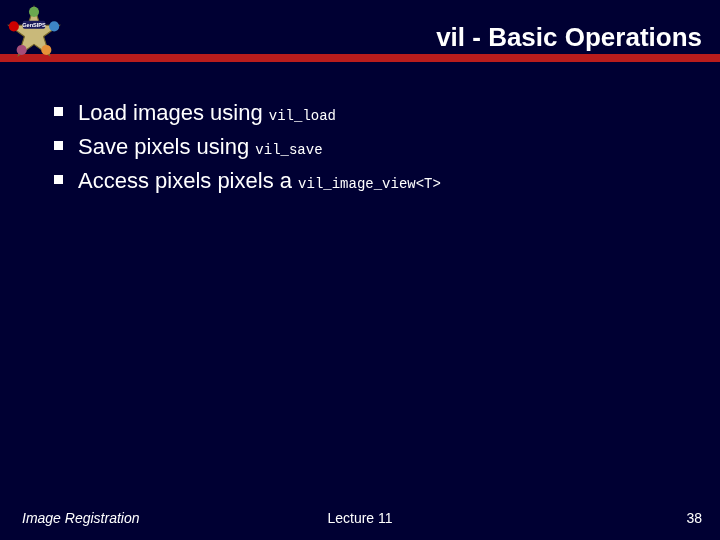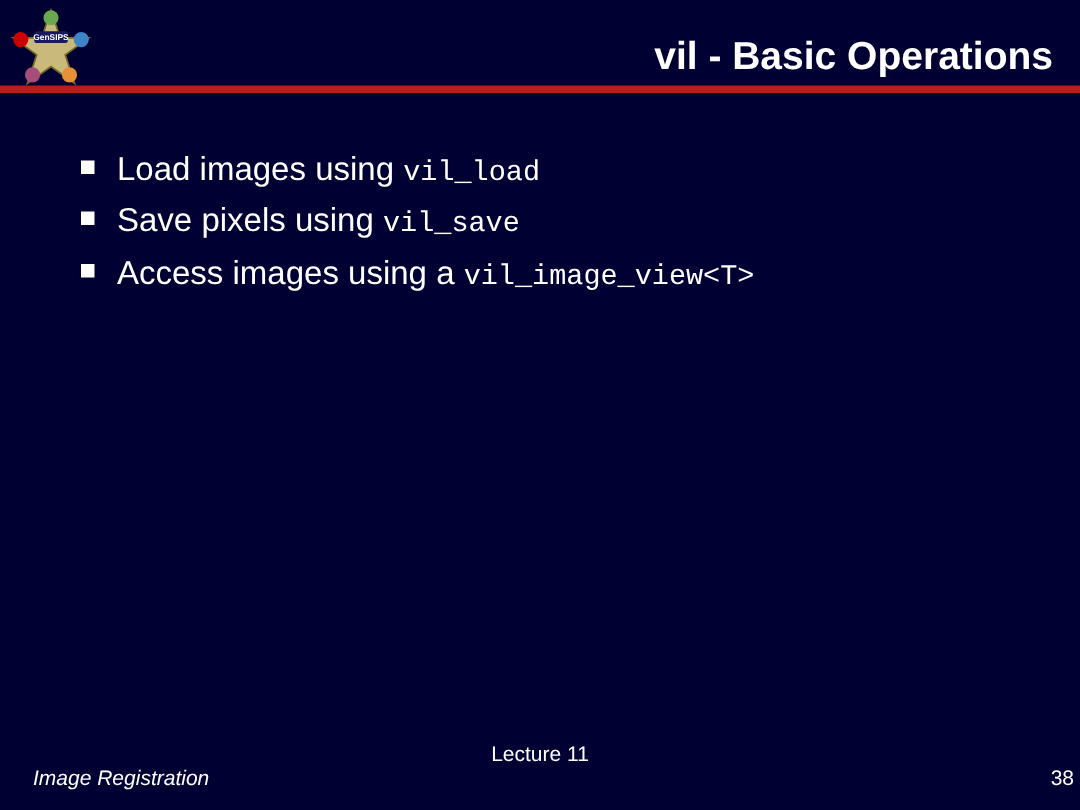--- a/index.html
+++ b/index.html
@@ -5,21 +5,21 @@
   * { margin: 0; padding: 0; box-sizing: border-box; }
   html, body { width: 720px; height: 540px; overflow: hidden; }
   body {
     background: #000033;
     font-family: Arial, Helvetica, sans-serif;
     position: relative;
   }
   .header {
     height: 62px;
     position: relative;
-    border-bottom: 5px solid #b91c1c;
+    border-bottom: 8px solid #b91c1c;
   }
   .logo {
     position: absolute;
     left: 6px;
     top: 4px;
     width: 56px;
     height: 56px;
   }
   .logo svg { width: 100%; height: 100%; }
   .title {
@@ -45,32 +45,32 @@
   }
   .content li::before {
     content: "";
     position: absolute;
     left: 6px;
     top: 11px;
     width: 9px;
     height: 9px;
     background: #ffffff;
   }
-  .code { font-family: "Courier New", monospace; font-size: 19px; }
+  .code { font-family: "Courier New", monospace; font-size: 14px; }
   .footer {
     position: absolute;
     bottom: 14px;
     left: 0;
     width: 100%;
     color: #ffffff;
     font-size: 14px;
   }
   .foot-left { position: absolute; left: 22px; bottom: 0; font-style: italic; }
-  .foot-center { position: absolute; left: 50%; transform: translateX(-50%); bottom: 16px; }
-  .foot-right { position: absolute; right: 4px; bottom: 0; margin-left: 44px; }
+  .foot-center { position: absolute; left: 50%; transform: translateX(-50%); bottom: 0; }
+  .foot-right { position: absolute; right: 18px; bottom: 0; margin-left: 44px; }
 </style>
 </head>
 <body>
 
 <div class="header">
   <div class="logo">
     <svg viewBox="0 0 100 100">
       <polygon points="50,5 61,38 95,38 67,58 78,92 50,72 22,92 33,58 5,38 39,38" fill="#c9b97a" stroke="#7a6a2a" stroke-width="2"></polygon>
       <circle cx="50" cy="14" r="9" fill="#6aa84f"></circle>
       <circle cx="86" cy="40" r="9" fill="#3d85c6"></circle>
@@ -86,21 +86,21 @@
 
 <div class="content">
   <ul>
     <li>
       <span>Load images using </span><span class="code">vil_load</span><span></span>
     </li>
     <li>
       <span>Save pixels using </span><span class="code">vil_save</span><span></span>
     </li>
     <li>
-      <span>Access images using a </span><span class="code">vil_image_view&lt;T&gt;</span><span></span>
+      <span>Access pixels pixels a </span><span class="code">vil_image_view&lt;T&gt;</span><span></span>
     </li>
   </ul>
 </div>
 
 <div class="footer">
   <span class="foot-left">Image Registration</span>
   <span class="foot-center">Lecture 11</span>
   <span class="foot-right">38</span>
 </div>
 

